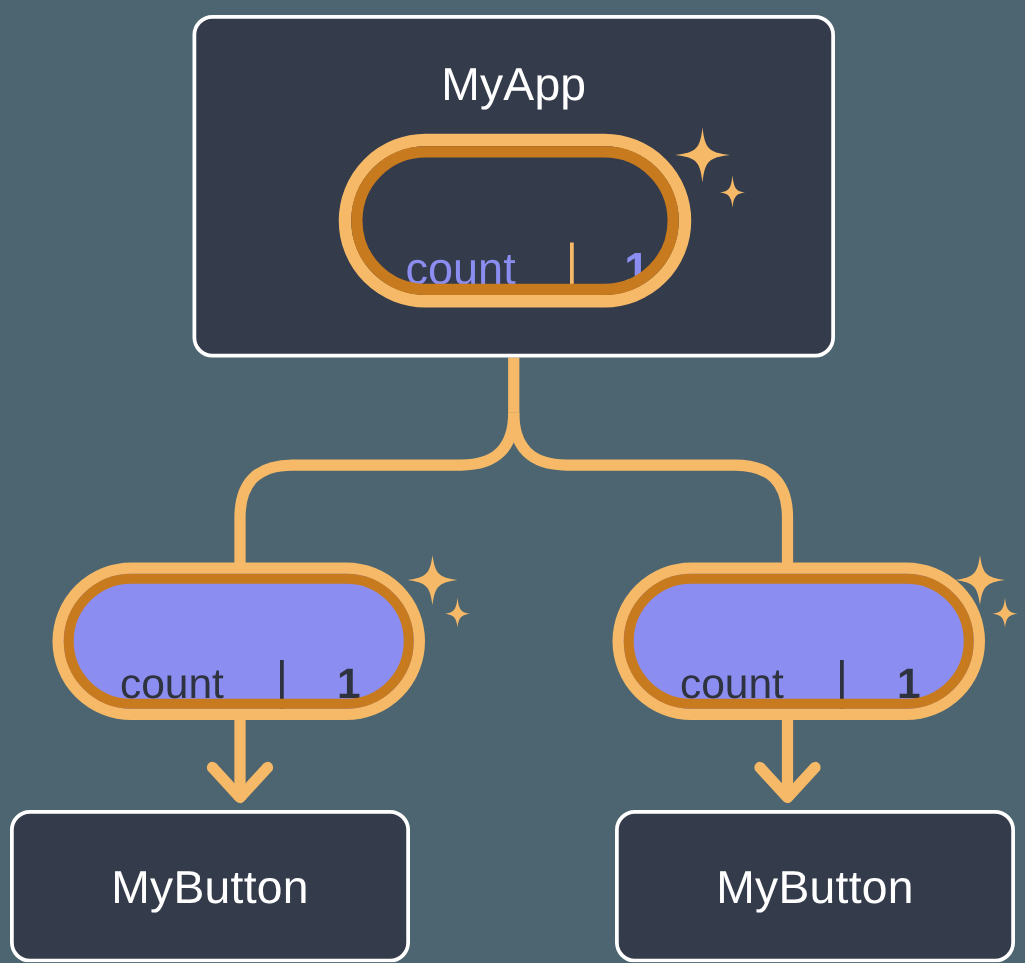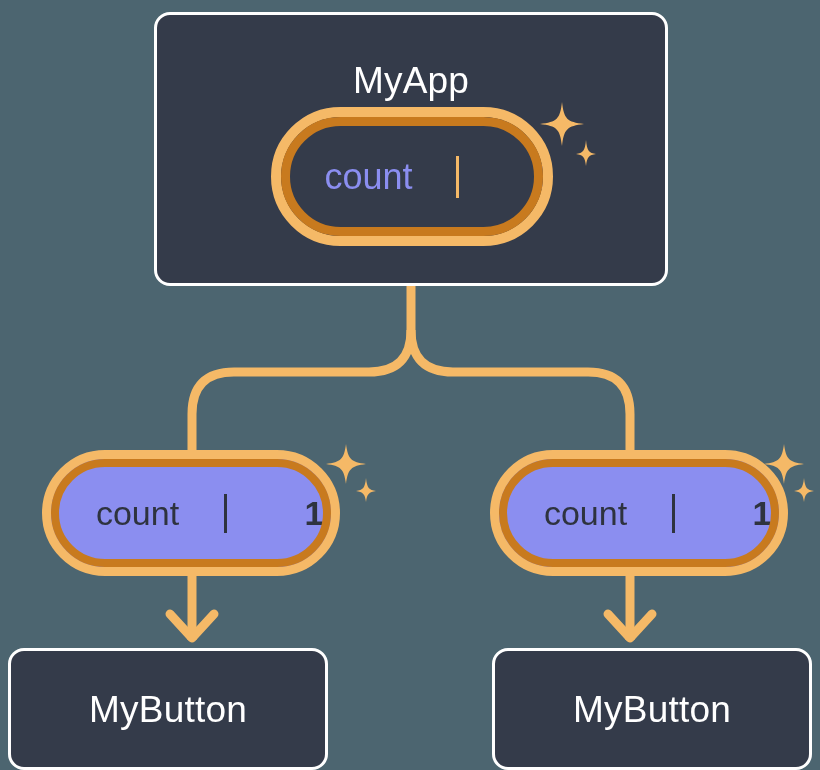--- a/index.html
+++ b/index.html
@@ -44,21 +44,21 @@
     letter-spacing: 0.2px;
     line-height: 1;
     white-space: nowrap;
   }
 
   #card-myapp {
     left: 154px;
     top: 12px;
     width: 514px;
     height: 274px;
-    padding-top: 47px;
+    padding-top: 34px;
   }
   #card-mybutton-left {
     left: 8px;
     top: 648px;
     width: 320px;
     height: 122px;
     justify-content: center;
     padding-top: 0;
   }
   #card-mybutton-right {
@@ -79,24 +79,23 @@
     border-radius: 999px;
     
     border: 9px solid #f5b967;
     outline: 8px solid #c87a1e;
     outline-offset: -17px;
     background: #f5b967;
   }
   .pill-inner {
     flex: 1;
     display: flex;
-    align-items: center;
+    align-items: flex-end;
     border-radius: 999px;
     overflow: hidden;
-    gap: 35px;
   }
   .pill-cell {
     display: flex;
     align-items: center;
     justify-content: center;
     box-sizing: border-box;
   }
   .pill-key {
     flex: 0 0 auto;
   }

